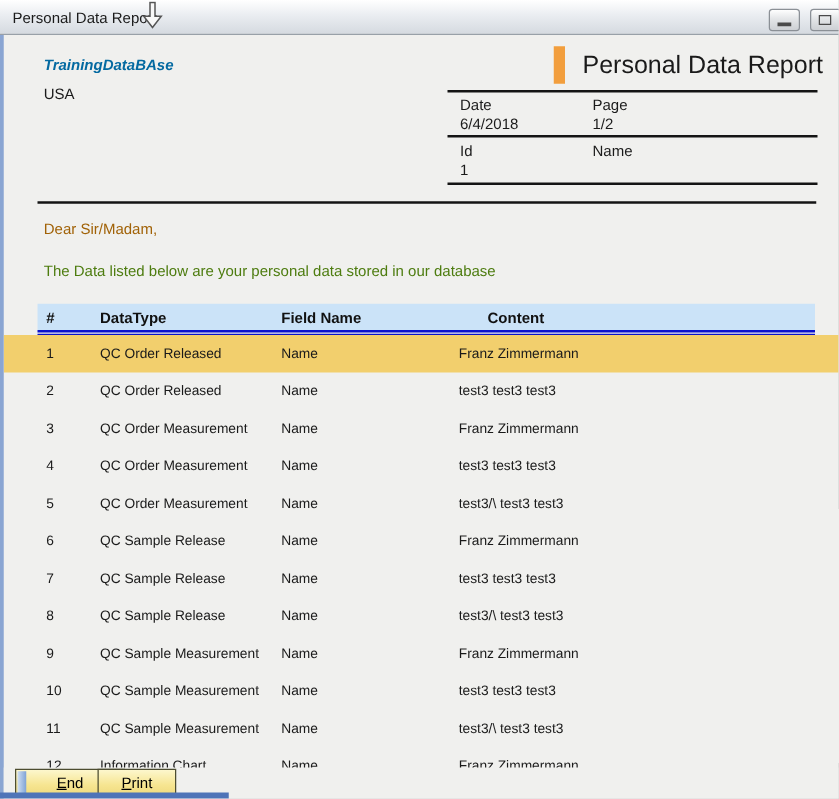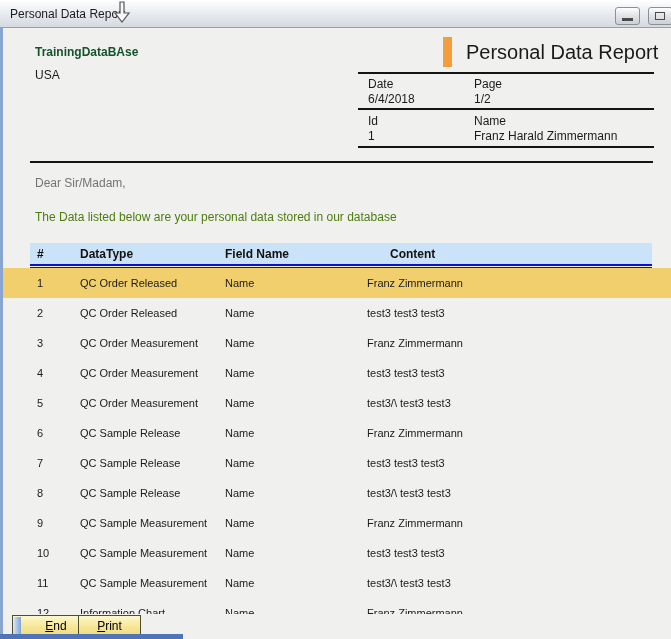--- a/index.html
+++ b/index.html
@@ -18,34 +18,34 @@
     border-radius:3px;background:linear-gradient(#fefefe,#e3e5e7 45%,#cdd0d4);
     box-sizing:border-box;}
   .win-btn.min{left:615px;}
   .win-btn.max{left:648px;}
   .glyph-min{position:absolute;left:6px;bottom:3px;width:11px;height:3px;background:#4a4a4a;}
   .glyph-max{position:absolute;left:6px;top:4px;width:10px;height:8px;border:1.5px solid #4a4a4a;box-sizing:border-box;background:transparent;}
   
   .left-border{position:absolute;left:0;top:28px;width:3px;height:611px;background:#8aa5d2;}
   .bottom-strip{position:absolute;left:0;top:634px;width:183px;height:5px;background:#4f74b8;}
   
-  .company{position:absolute;left:35px;top:45px;font-size:12px;font-weight:bold;color:#14532d;}
+  .company{position:absolute;left:35px;top:45px;font-size:12px;font-weight:bold;color:#0369a1;font-style:italic;}
   .country{position:absolute;left:35px;top:68px;font-size:12px;color:#1b1b1b;}
   .accent-bar{position:absolute;left:443px;top:37px;width:9px;height:30px;}
   .report-title{position:absolute;left:466px;top:41px;font-size:20px;color:#1a1a1a;}
   
   .m-line{position:absolute;left:358px;width:296px;height:2px;background:#141414;}
   .m-line.l1{top:72px;} .m-line.l2{top:108px;} .m-line.l3{top:146px;}
   .m-text{position:absolute;font-size:12px;color:#1b1b1b;}
   .m-text.bold{font-weight:normal;}
   .c1{left:368px;} .c2{left:474px;}
   .r-lab1{top:77px;} .r-val1{top:92px;} .r-lab2{top:114px;} .r-val2{top:129px;}
   
   .divider{position:absolute;left:30px;top:161px;width:623px;height:2px;background:#141414;}
-  .salutation{position:absolute;left:35px;top:176px;font-size:12px;color:#737373;}
+  .salutation{position:absolute;left:35px;top:176px;font-size:12px;color:#a16207;}
   .intro{position:absolute;left:35px;top:210px;font-size:12px;color:#4d7c0f;}
   
   .thead{position:absolute;left:30px;top:243px;width:622px;height:21px;background:#cbe3f8;}
   .thead span{position:absolute;top:4px;font-size:12px;font-weight:bold;color:#111;}
   .h-num{left:7px;} .h-datatype{left:50px;} .h-field{left:195px;text-align:center;} .h-content{left:360px;}
   .blue-rule-a{position:absolute;left:30px;top:264px;width:622px;height:2px;background:#0b12cc;}
   .blue-rule-b{position:absolute;left:30px;top:267px;width:622px;height:1px;background:#0b12cc;}
   .rows{position:absolute;left:3px;top:268px;width:668px;height:371px;overflow:hidden;}
   .row{position:relative;height:30px;}
   .row.highlighted{background:#f2cf6d;}
@@ -90,21 +90,20 @@
 
   <div class="m-line l1"></div>
   <span class="m-text c1 r-lab1">Date</span>
   <span class="m-text c2 r-lab1">Page</span>
   <span class="m-text bold c1 r-val1">6/4/2018</span>
   <span class="m-text bold c2 r-val1">1/2</span>
   <div class="m-line l2"></div>
   <span class="m-text c1 r-lab2">Id</span>
   <span class="m-text c2 r-lab2">Name</span>
   <span class="m-text bold c1 r-val2">1</span>
-  <span class="m-text bold c2 r-val2">Franz Harald Zimmermann</span>
   <div class="m-line l3"></div>
 
   <div class="divider"></div>
   <div class="salutation">Dear Sir/Madam,</div>
   <div class="intro">The Data listed below are your personal data stored in our database</div>
 
   <div class="thead">
     <span class="h-num">#</span>
     <span class="h-datatype">DataType</span>
     <span class="h-field">Field Name</span>

